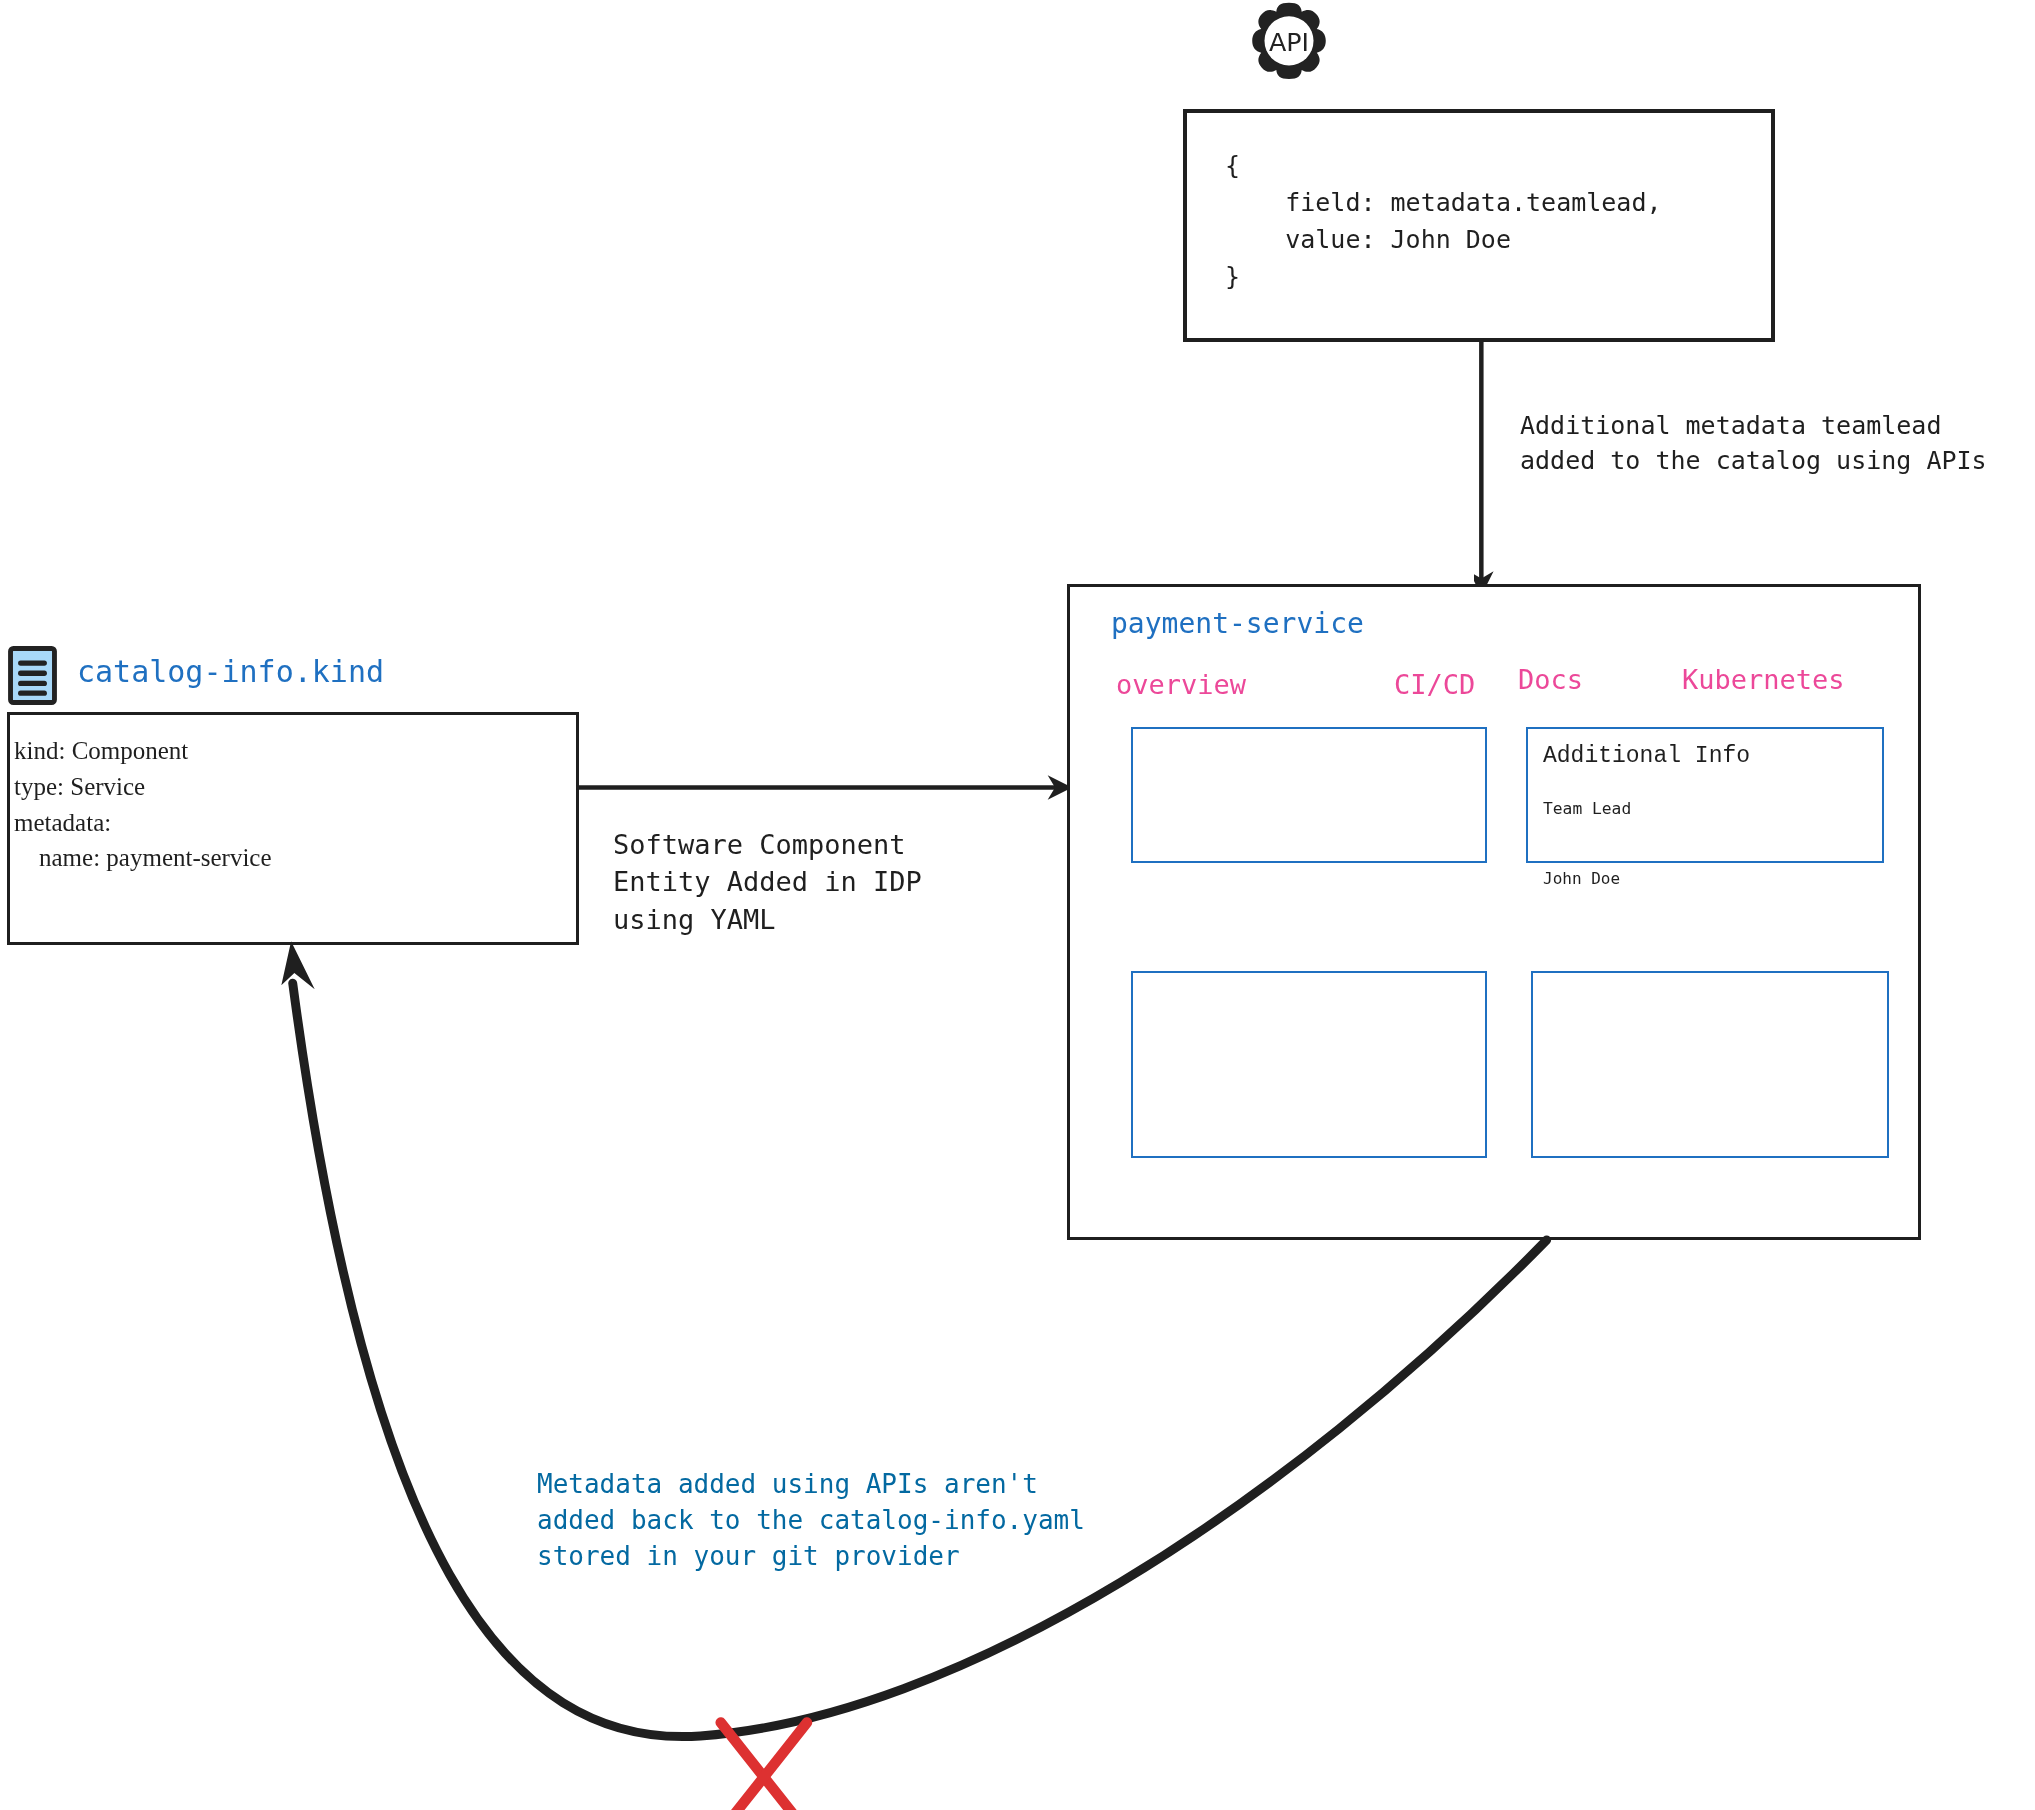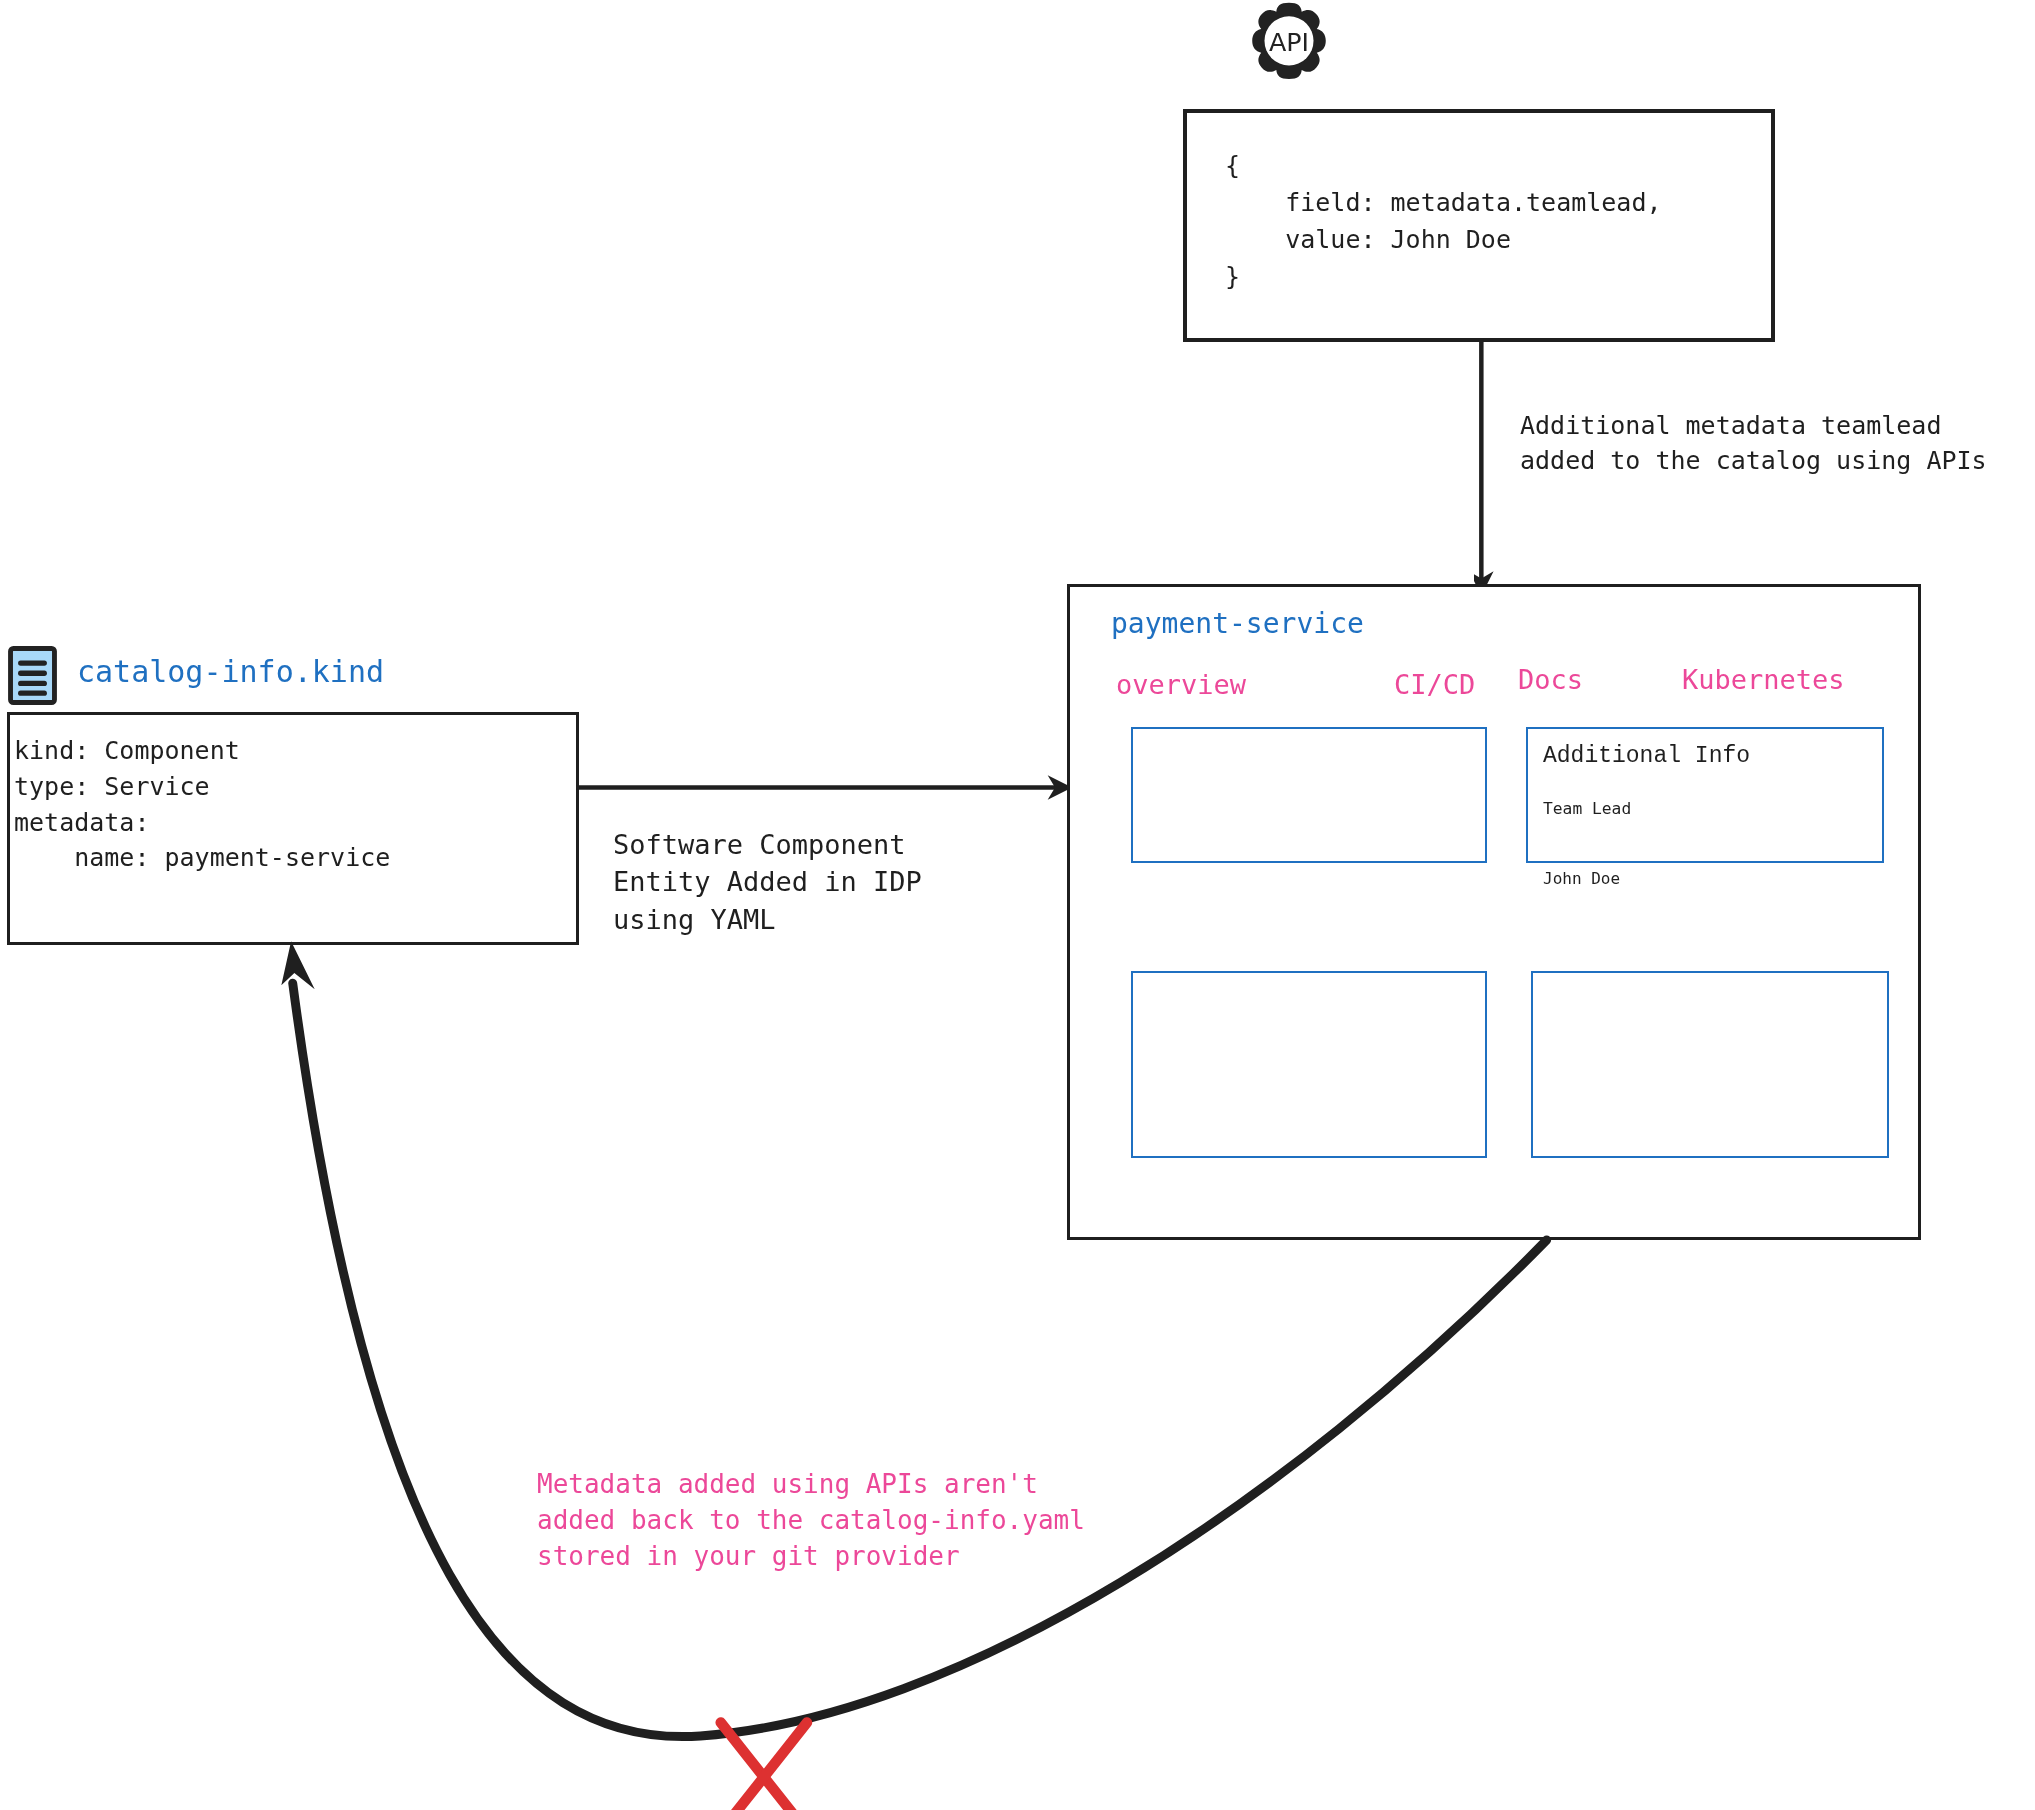--- a/index.html
+++ b/index.html
@@ -67,20 +67,21 @@
     left: 7.3px; top: 712px;
     width: 572px; height: 233px;
     border: 3.7px solid #1f1f1f;
     box-sizing: border-box;
     background: #fff;
   }
   #yaml-code {
     left: 14px; top: 733px;
     font-size: 25px;
     line-height: 1.43;
+    font-family: Liberation Serif, serif;
   }
 
   
   #arrow-yaml-panel { left: 576px; top: 765px; width: 501px; height: 45px; }
   #yaml-arrow-label {
     left: 613px; top: 826px;
     font-size: 27px;
     line-height: 1.38;
   }
 
@@ -117,21 +118,21 @@
   #card-tr-title { left: 1543px; top: 741px; font-size: 23px; font-family: Liberation Mono, monospace; }
   #card-tr-label { left: 1543px; top: 798px; font-size: 16.3px; }
   #card-tr-value { left: 1543px; top: 868px; font-size: 16px; }
 
   
   #curve-layer { left: 0px; top: 908px; width: 1710px; height: 902px; }
   #warn-text {
     left: 537px; top: 1467px;
     font-size: 26px;
     line-height: 1.38;
-    color: #ec4899;
+    color: #0369a1;
   }
 </style>
 </head>
 <body>
 
 <div id="stage">
 
   <div class="abs" id="api-icon">
     <svg width="94" height="90" viewBox="0 0 230 220">
       <path fill="#222222" d="

